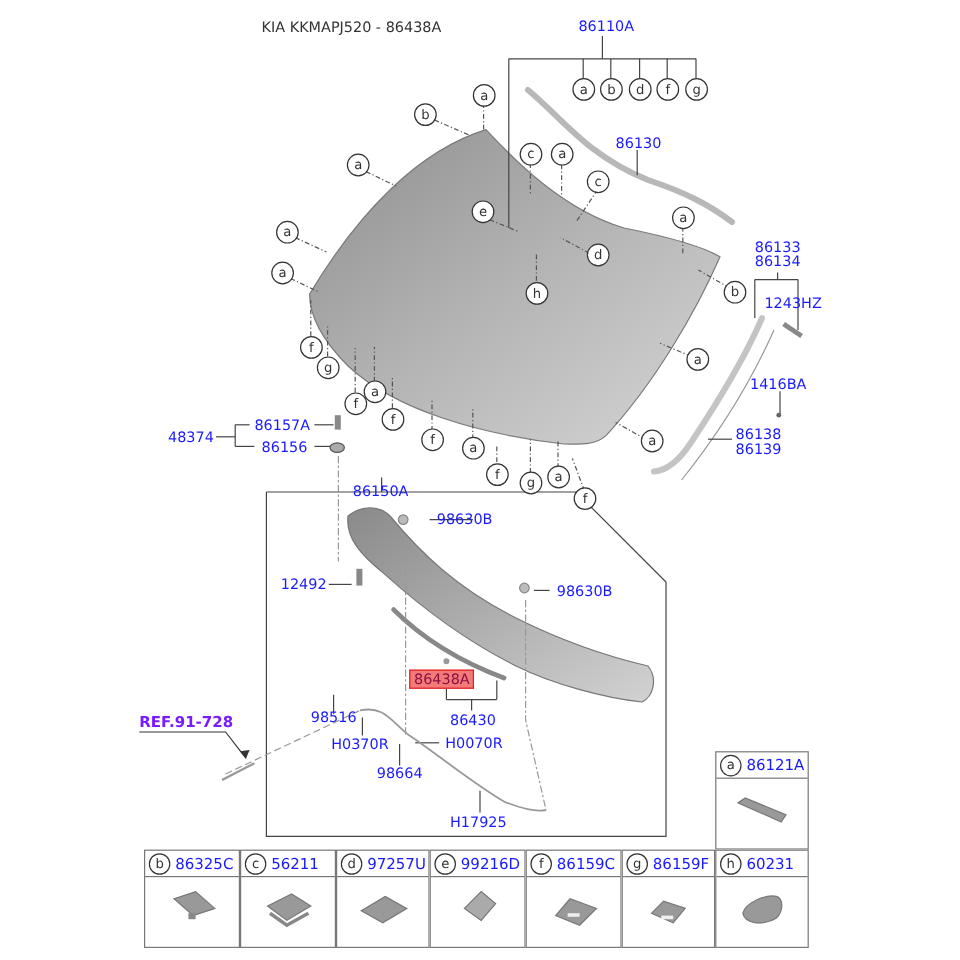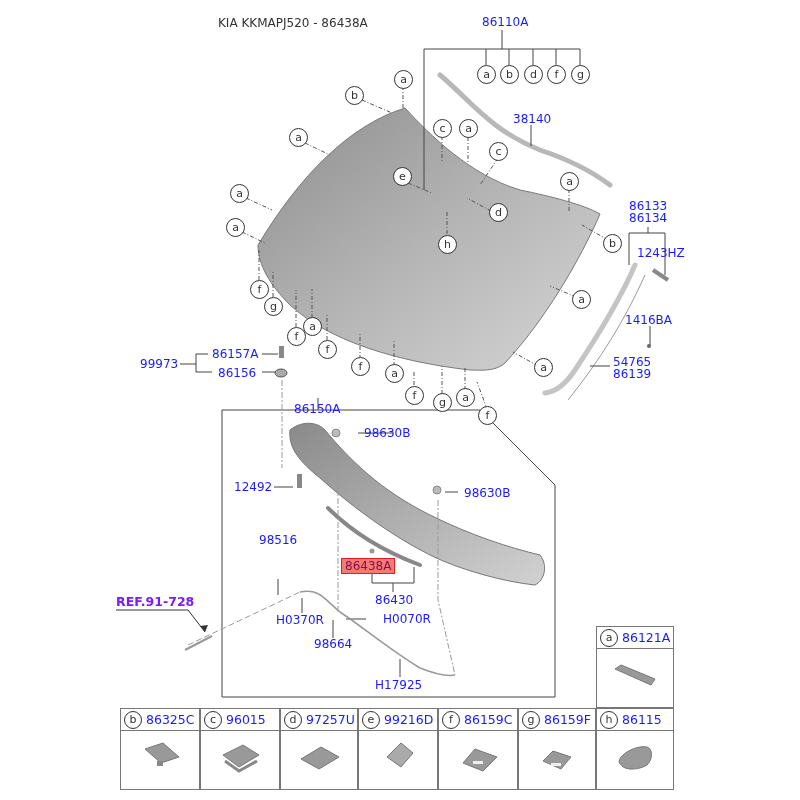--- a/index.html
+++ b/index.html
@@ -132,39 +132,39 @@
       <line x1="442" y1="394" x2="442" y2="366"></line>
       <line x1="465" y1="390" x2="465" y2="366"></line>
       <line x1="487" y1="409" x2="477" y2="382"></line>
     </g>
 
   </svg>
 
   <div class="title">KIA KKMAPJ520 - 86438A</div>
 
   <span class="pn" style="left:482px;top:15px">86110A</span>
-  <span class="pn" style="left:513px;top:112px">38140</span>
+  <span class="pn" style="left:513px;top:112px">86130</span>
   <span class="pn" style="left:629px;top:199px">86133</span>
   <span class="pn" style="left:629px;top:211px">86134</span>
   <span class="pn" style="left:637px;top:246px">1243HZ</span>
   <span class="pn" style="left:625px;top:313px">1416BA</span>
-  <span class="pn" style="left:613px;top:355px">54765</span>
+  <span class="pn" style="left:613px;top:355px">86138</span>
   <span class="pn" style="left:613px;top:367px">86139</span>
-  <span class="pn" style="left:140px;top:357px">99973</span>
+  <span class="pn" style="left:140px;top:357px">48374</span>
   <span class="pn" style="left:212px;top:347px">86157A</span>
   <span class="pn" style="left:218px;top:366px">86156</span>
   <span class="pn" style="left:294px;top:402px">86150A</span>
   <span class="pn" style="left:364px;top:426px">98630B</span>
   <span class="pn" style="left:464px;top:486px">98630B</span>
   <span class="pn" style="left:234px;top:480px">12492</span>
   <span class="pn hl" style="left:341px;top:558px">86438A</span>
   <span class="pn" style="left:375px;top:593px">86430</span>
-  <span class="pn" style="left:259px;top:533px">98516</span>
+  <span class="pn" style="left:259px;top:591px">98516</span>
   <span class="pn" style="left:276px;top:613px">H0370R</span>
-  <span class="pn" style="left:383px;top:612px">H0070R</span>
+  <span class="pn" style="left:371px;top:612px">H0070R</span>
   <span class="pn" style="left:314px;top:637px">98664</span>
   <span class="pn" style="left:375px;top:678px">H17925</span>
   <span class="ref" style="left:116px;top:594px">REF.91-728</span>
 
   <div class="circ" style="left:477px;top:65px">a</div>
   <div class="circ" style="left:500px;top:65px">b</div>
   <div class="circ" style="left:524px;top:65px">d</div>
   <div class="circ" style="left:547px;top:65px">f</div>
   <div class="circ" style="left:571px;top:65px">g</div>
 
@@ -210,21 +210,21 @@
         <span class="n">86325C</span>
       </div>
     <div class="legend-img"><svg width="80" height="60">
           <path d="M24,18 L42,12 L58,26 L40,32 Z" fill="#999" stroke="#777"></path>
           <rect x="36" y="30" width="6" height="5" fill="#888"></rect>
         </svg></div>
   </div>
   <div class="legend-cell" style="left:200px;top:708px;width:80px;height:82px">
     <div class="legend-head">
         <span class="c">c</span>
-        <span class="n">96015</span>
+        <span class="n">56211</span>
       </div>
     <div class="legend-img"><svg width="80" height="60">
           <path d="M22,24 L42,14 L58,24 L38,36 Z" fill="#999" stroke="#777"></path>
           <path d="M24,30 L38,40 L56,30" fill="none" stroke="#888" stroke-width="3"></path>
         </svg></div>
   </div>
   <div class="legend-cell" style="left:280px;top:708px;width:78px;height:82px">
     <div class="legend-head">
         <span class="c">d</span>
         <span class="n">97257U</span>
@@ -258,19 +258,19 @@
         <span class="n">86159F</span>
       </div>
     <div class="legend-img"><svg width="78" height="60">
           <path d="M24,30 L34,20 L52,26 L42,38 Z" fill="#999" stroke="#777"></path>
           <rect x="32" y="32" width="10" height="3" fill="#eee"></rect>
         </svg></div>
   </div>
   <div class="legend-cell" style="left:596px;top:708px;width:78px;height:82px">
     <div class="legend-head">
         <span class="c">h</span>
-        <span class="n">86115</span>
+        <span class="n">60231</span>
       </div>
     <div class="legend-img"><svg width="78" height="60">
           <path d="M22,30 C24,22 40,14 50,16 C56,18 56,28 50,34 C40,40 24,40 22,30 Z" fill="#999" stroke="#777"></path>
         </svg></div>
   </div>
 </div>
 
 </body></html>

